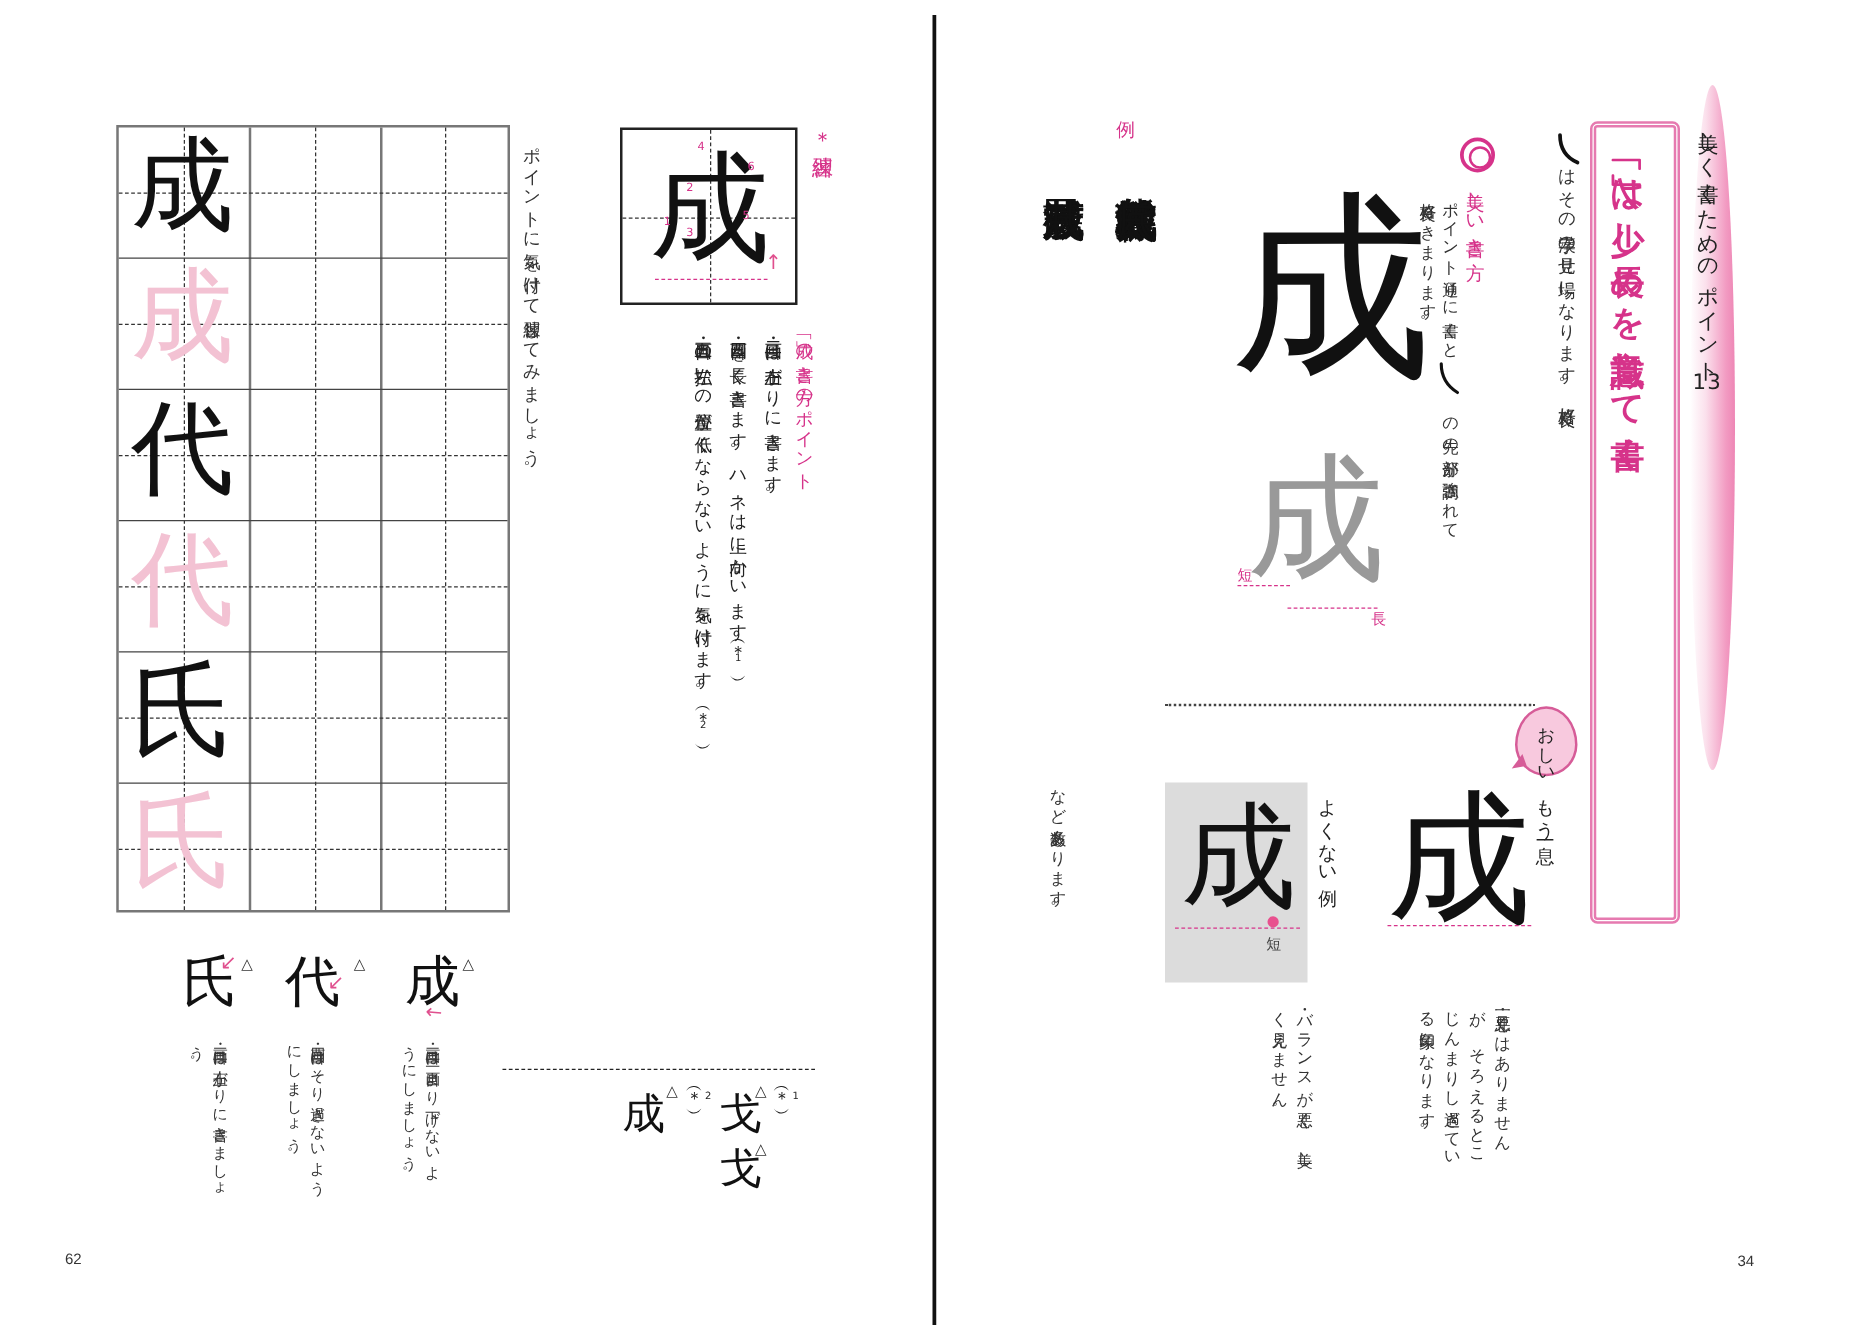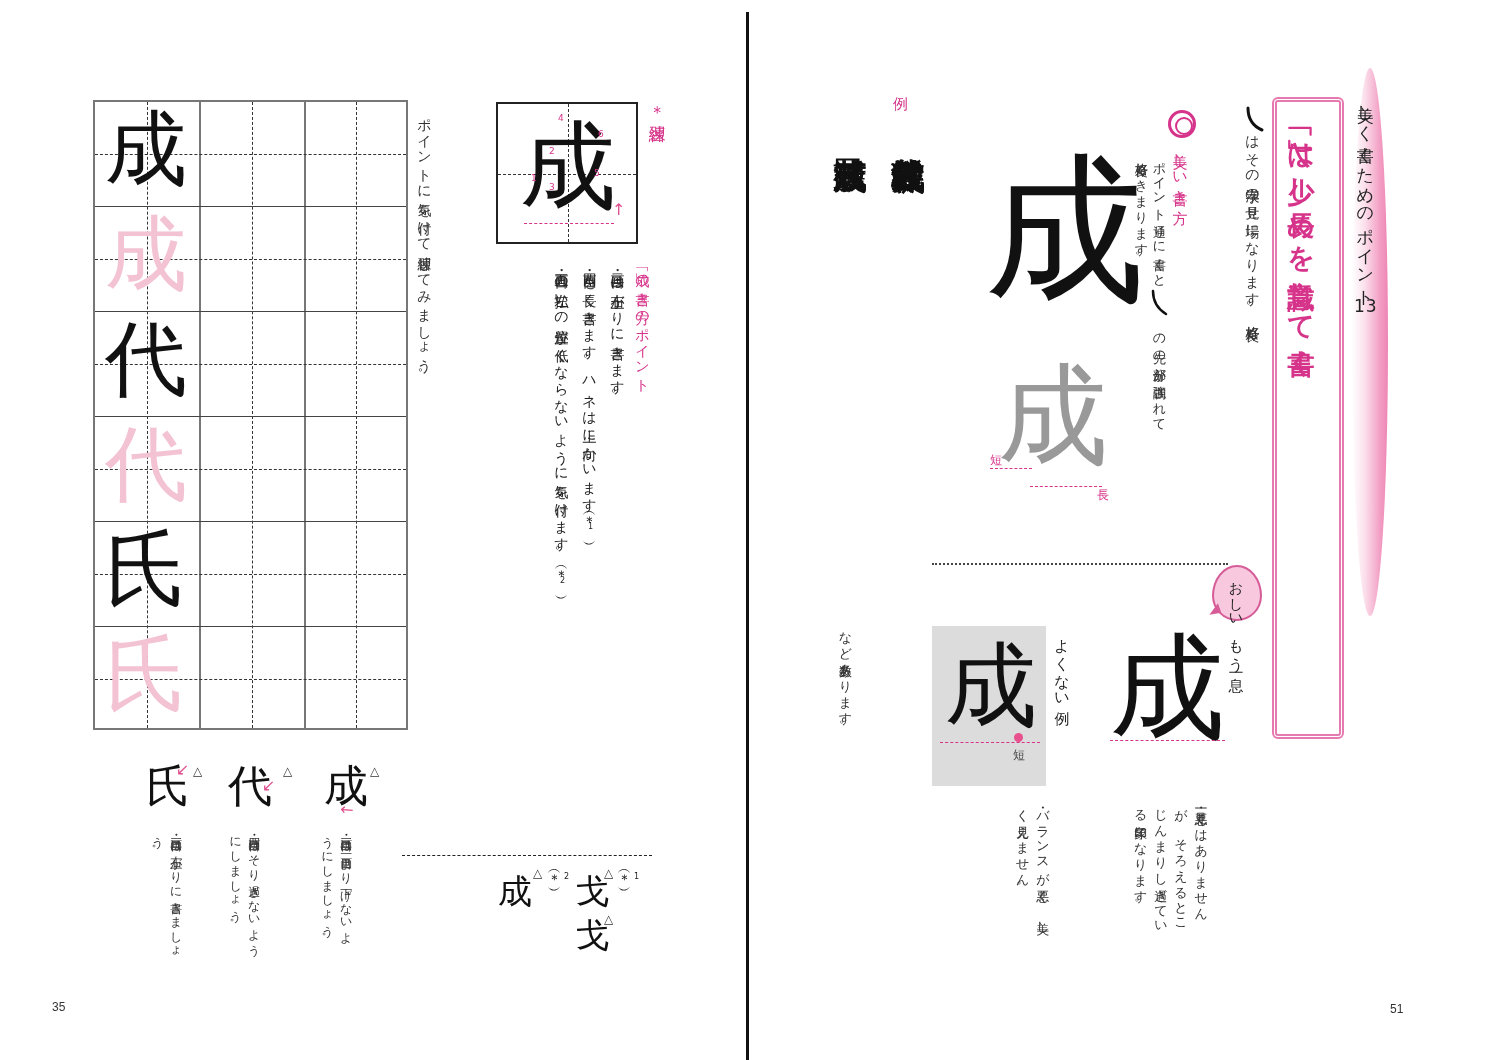--- a/index.html
+++ b/index.html
@@ -110,22 +110,22 @@
   .pink-arrow { font-size: 16px; color: #e0508e; }
   .mini-note { font-size: 12px; color: #333; letter-spacing: 1px; line-height: 1.55; }
 
   .ast { font-size: 14px; color: #222; }
 </style>
 </head>
 <body>
 
 <div id="spine" class="abs"></div>
 
-<div class="abs pagenum" style="left:52px;top:1000px;">35</div>
-<div class="abs pagenum" style="left:1390px;top:1002px;">51</div>
+<div class="abs pagenum" style="left:52px;top:1000px;">62</div>
+<div class="abs pagenum" style="left:1390px;top:1002px;">34</div>
 
 <div id="title-ribbon" class="abs"></div>
 <div id="title-ribbon-text" class="abs vt">
   <span>美しく書くためのポイント</span><span class="num" style="writing-mode:horizontal-tb;display:inline-block;">13</span>
 </div>
 
 <div id="headline-box" class="abs"></div>
 <div id="headline-text" class="abs vt">「㇏」は少し長めを意識して書く</div>
 
 <svg id="intro-stroke" class="abs" viewBox="0 0 26 30">

